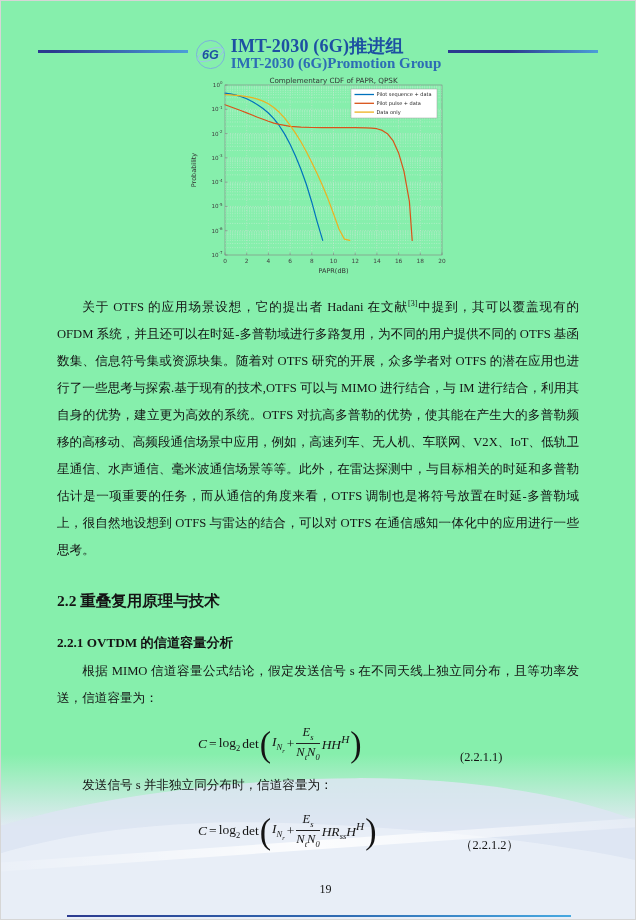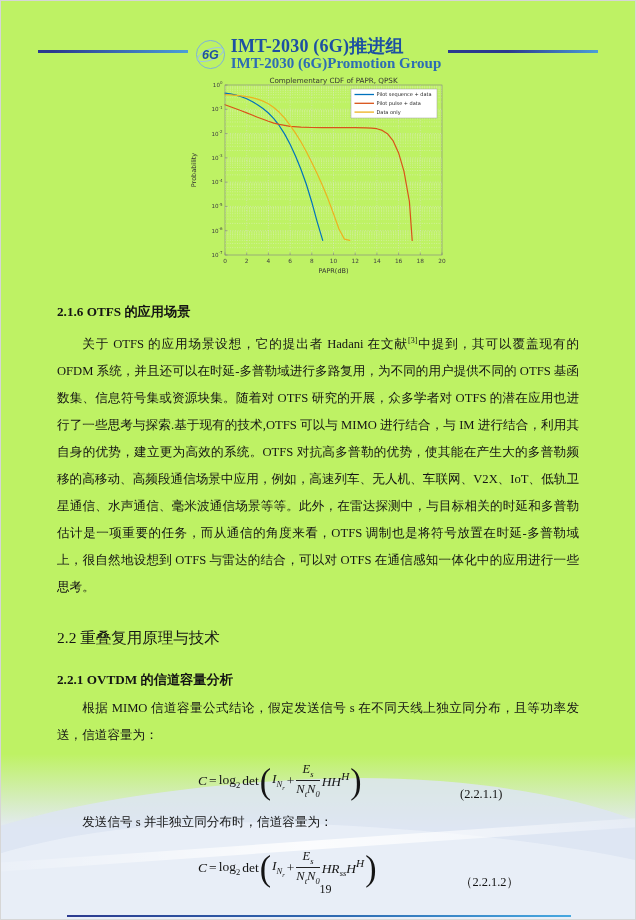--- a/index.html
+++ b/index.html
@@ -1,16 +1,16 @@
 <!DOCTYPE html>
 <html><head>
 <meta charset="utf-8">
 <style>
   html,body{margin:0;padding:0;background:#fff;}
-  .page{width:636px;height:920px;position:relative;background:#bef264;border:1px solid #d6d6d6;
+  .page{width:636px;height:920px;position:relative;background:#86efac;border:1px solid #d6d6d6;
         box-sizing:border-box;overflow:hidden;font-family:"Liberation Serif","DejaVu Serif",serif;color:#141414;}
   .content{position:relative;z-index:1;}
 
   
   .waves{position:absolute;left:0;right:0;bottom:0;height:185px;overflow:hidden;z-index:0;}
   .wave-tint{position:absolute;left:0;right:0;bottom:0;height:165px;
              background:linear-gradient(180deg,rgba(228,234,245,0) 0%,#e4eaf5 45%,#e7ecf6 100%);}
   .wave-band1{position:absolute;left:-120px;right:-120px;bottom:-95px;height:235px;background:#dde5f2;
               border-radius:50% 50% 0 0/110px 170px 0 0;transform:rotate(-2.4deg);opacity:.85;}
   .wave-band2{position:absolute;left:-140px;right:-140px;bottom:-140px;height:235px;background:#e9eef7;
@@ -33,21 +33,21 @@
   .h-sub{font-family:Liberation Serif, serif;font-weight:bold;font-size:15px;color:#2d6cb5;}
 
   
   .figure{width:267px;margin:5px auto 11px;}
   .figure svg{display:block;font-family:"DejaVu Sans","Liberation Sans",sans-serif;}
   .caption{text-align:center;font-size:12.2px;margin-top:13px;}
 
   
   .text-col{margin:0 56px;}
   .h3{font-size:13.2px;font-weight:bold;margin:24px 0 0 0;}
-  .h2{font-size:15.5px;font-weight:normal;margin:27px 0 0 0;}
+  .h2{font-size:15.5px;font-weight:bold;margin:27px 0 0 0;}
   .body-text{font-size:12.6px;line-height:27px;text-align:justify;margin:6px 0 0 0;}
   .indent{text-indent:2em;}
   sup.cite{font-size:8px;}
   i.var{font-family:"Liberation Serif",serif;font-style:italic;}
 
   
   .eq-row{position:relative;margin-top:10px;height:44px;}
   .eq-body{position:absolute;left:140px;top:0;height:44px;display:inline-flex;align-items:center;
            font-size:13.5px;font-family:"Liberation Serif",serif;}
   .eq-body>*{margin:0 1px;}
@@ -212,21 +212,20 @@
           <text x="191.5" y="19.4" font-size="5" fill="#222">Pilot sequence + data</text>
           <line x1="169.5" x2="189" y1="26.3" y2="26.3" stroke="#D95319" stroke-width="1.3"></line>
           <text x="191.5" y="28.2" font-size="5" fill="#222">Pilot pulse + data</text>
           <line x1="169.5" x2="189" y1="35.1" y2="35.1" stroke="#EDB120" stroke-width="1.3"></line>
           <text x="191.5" y="37" font-size="5" fill="#222">Data only</text>
         </svg>
     </div>
 
 
     <div class="text-col">
-      <div class="h3">2.1.6 OTFS 的应用场景</div>
 
       <p class="body-text indent"><span>关于 OTFS 的应用场景设想，它的提出者 Hadani 在文献</span><sup class="cite">[3]</sup><span>中提到，其可以覆盖现有的 OFDM 系统，并且还可以在时延-多普勒域进行多路复用，为不同的用户提供不同的 OTFS 基函数集、信息符号集或资源块集。随着对 OTFS 研究的开展，众多学者对 OTFS 的潜在应用也进行了一些思考与探索.基于现有的技术,OTFS 可以与 MIMO 进行结合，与 IM 进行结合，利用其自身的优势，建立更为高效的系统。OTFS 对抗高多普勒的优势，使其能在产生大的多普勒频移的高移动、高频段通信场景中应用，例如，高速列车、无人机、车联网、V2X、IoT、低轨卫星通信、水声通信、毫米波通信场景等等。此外，在雷达探测中，与目标相关的时延和多普勒估计是一项重要的任务，而从通信的角度来看，OTFS 调制也是将符号放置在时延-多普勒域上，很自然地设想到 OTFS 与雷达的结合，可以对 OTFS 在通信感知一体化中的应用进行一些思考。</span></p>
 
       <div class="h2">2.2 重叠复用原理与技术</div>
 
       <div class="h3" style="margin-top:22px">2.2.1 OVTDM 的信道容量分析</div>
 
       <p class="body-text indent">根据 MIMO 信道容量公式结论，假定发送信号 s 在不同天线上独立同分布，且等功率发送，信道容量为：</p>
 
       <div class="eq-row">

